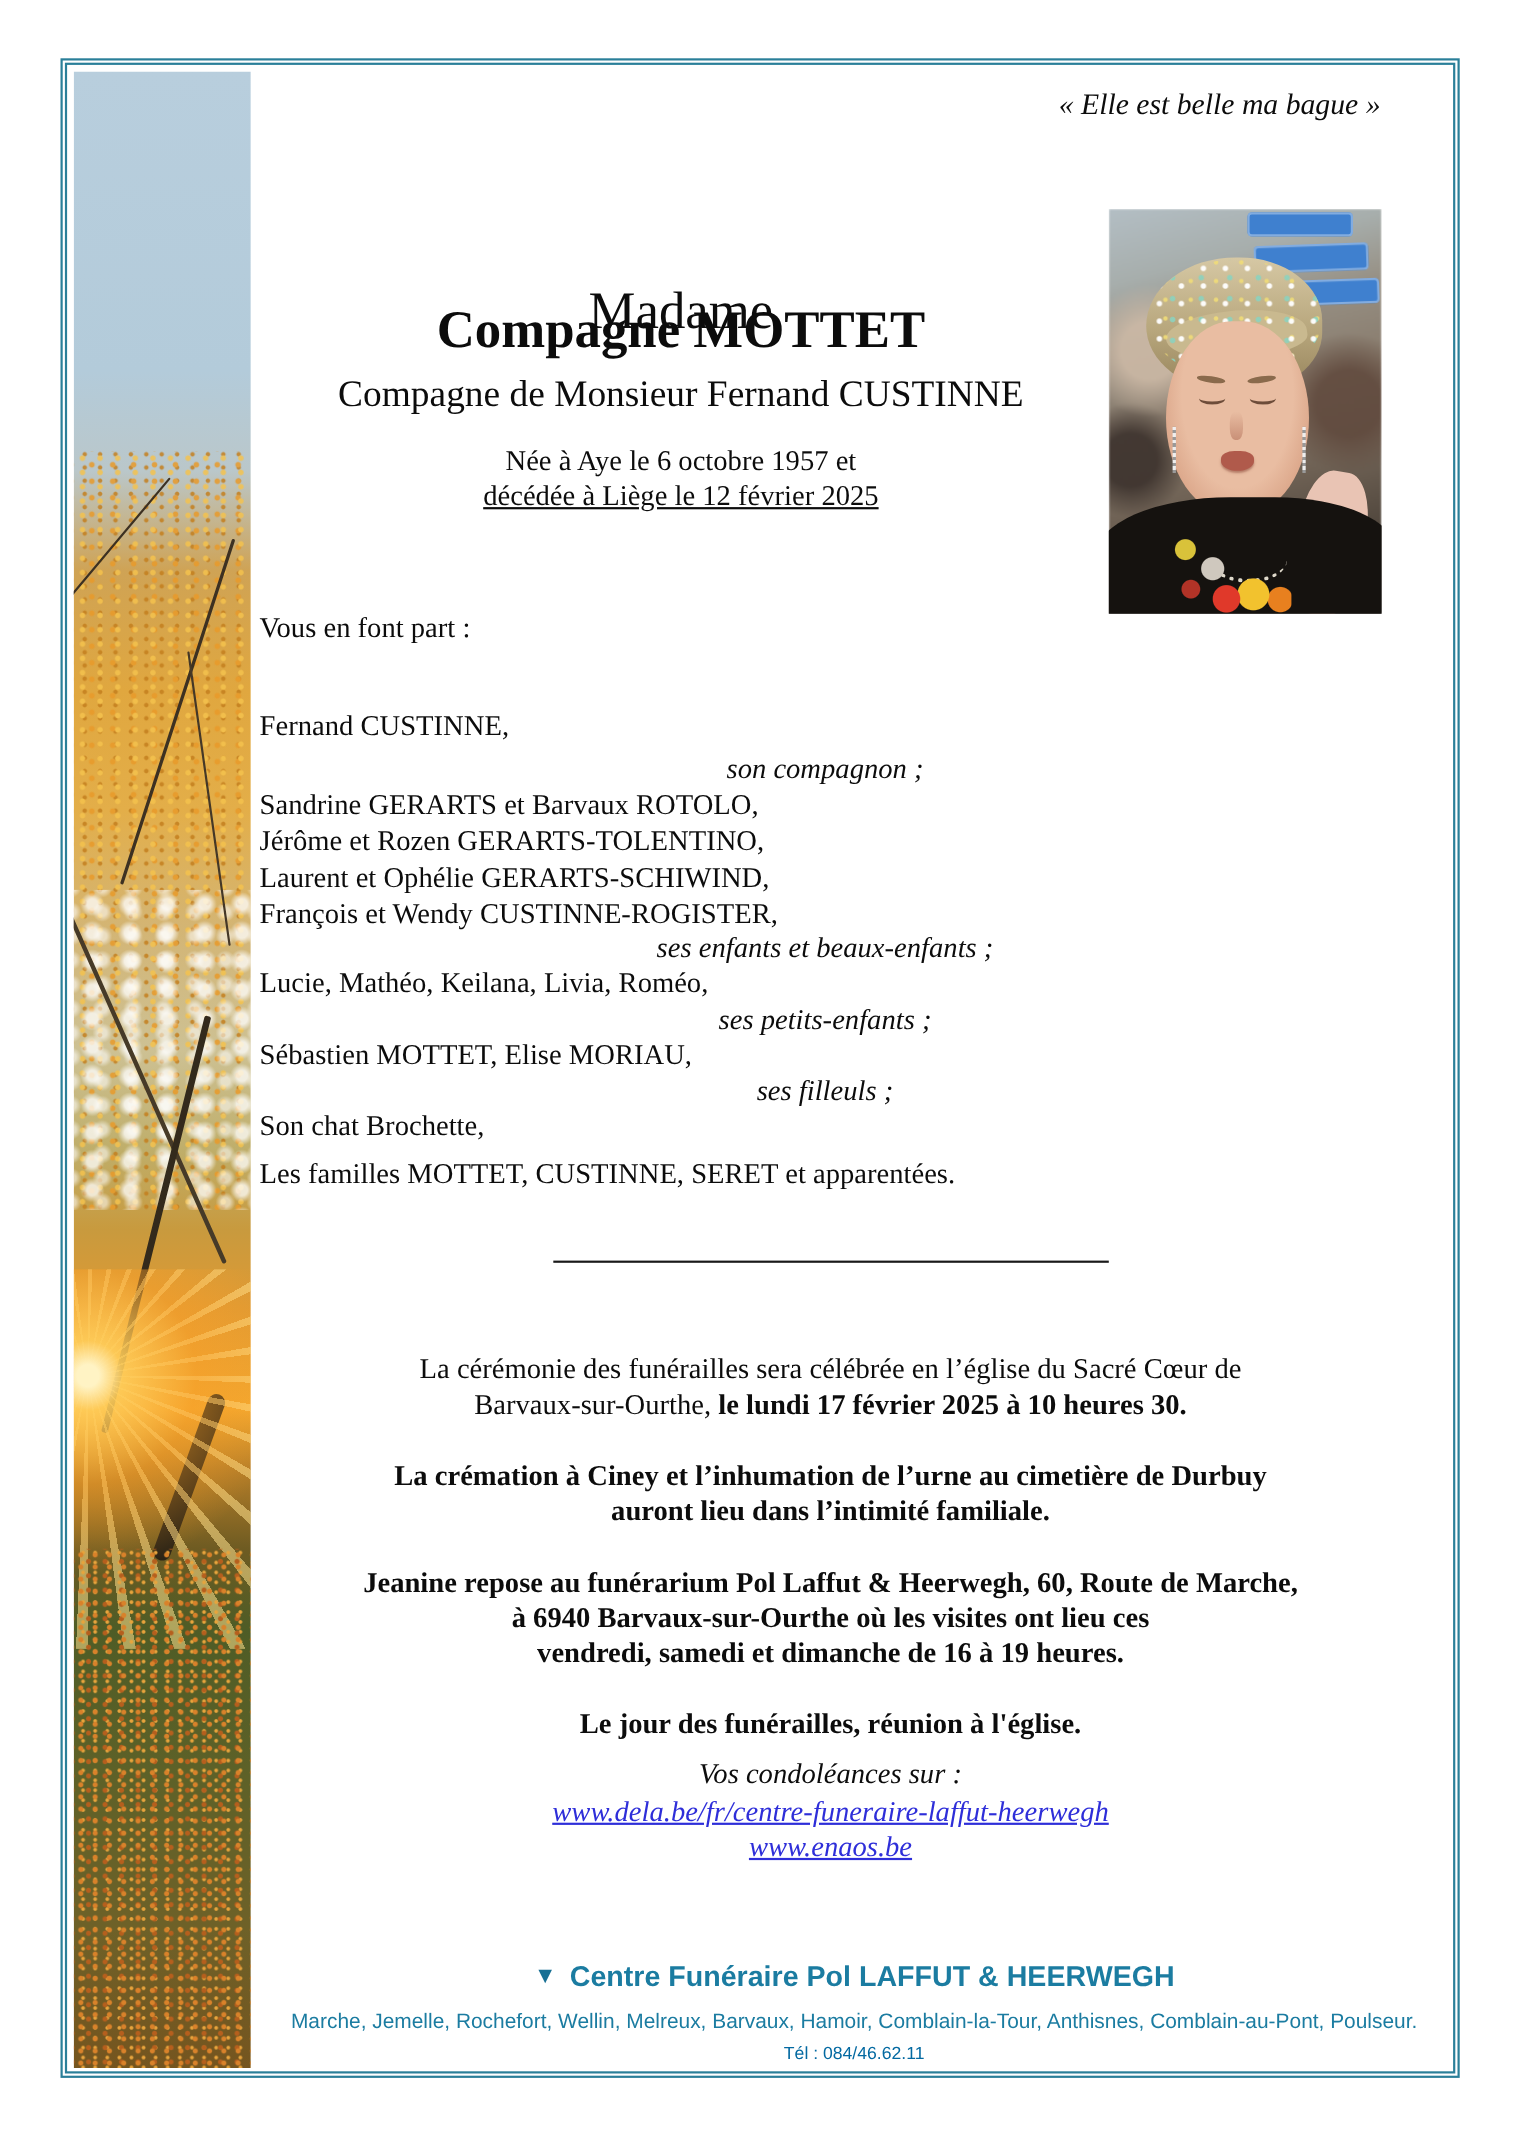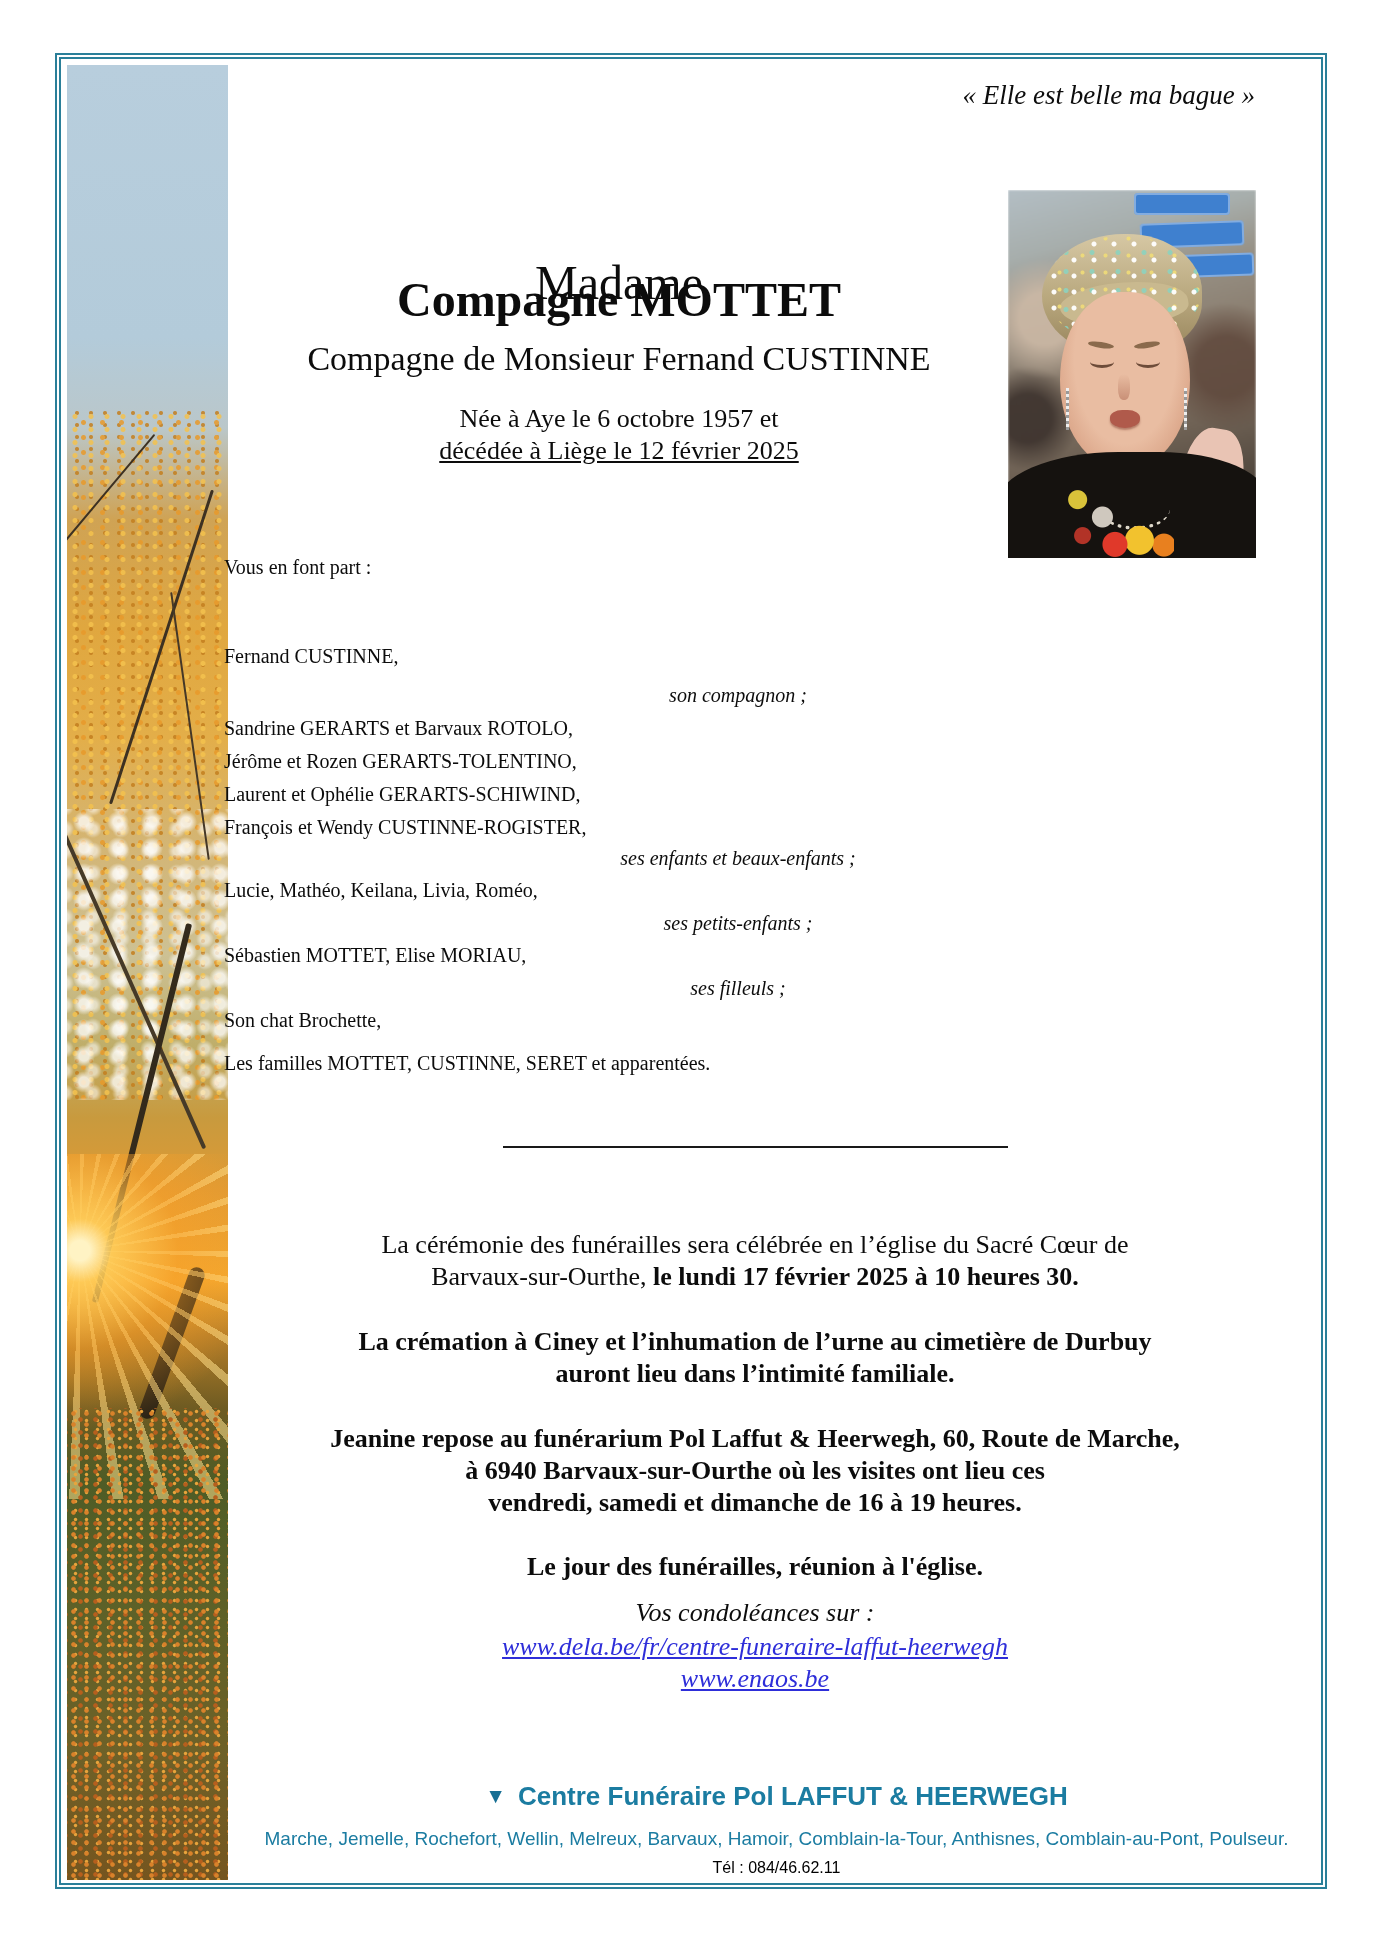--- a/index.html
+++ b/index.html
@@ -97,35 +97,35 @@
 
   
   .txt{position:absolute;white-space:nowrap;}
   .quote{top:80px;right:123px;font-style:italic;font-size:27px;}
   .headctr{left:230px;width:778px;text-align:center;white-space:nowrap;}
   .t1{top:210px;font-size:48px;font-weight:normal;margin-top:45px;}
   .t2{top:272px;font-size:48px;font-weight:bold;}
   .subtitle{top:340px;font-size:34px;}
   .birth{top:404px;font-size:26px;}
   .death{top:436px;font-size:26px;text-decoration:underline;}
-  .bodytext{position:absolute;left:224px;width:1028px;font-size:20px;}
+  .bodytext{position:absolute;left:236px;width:1028px;font-size:26px;}
   .right{text-align:center;font-style:italic;}
   .divider{position:absolute;left:503px;width:505px;top:1146px;border-top:2px solid #191919;}
   .centercol{position:absolute;left:245px;width:1020px;text-align:center;font-size:26px;}
   .b{font-weight:bold;}
   .i{font-style:italic;}
   a.link{color:#2e2ed9;font-style:italic;text-decoration:underline;cursor:pointer;}
   .f-name{position:absolute;left:232px;width:1089px;top:1781px;text-align:center;
       font-family:"Liberation Sans","DejaVu Sans",sans-serif;font-weight:bold;
       font-size:26px;color:#1b7ca1;}
   .tri{font-size:21px;margin-right:12px;position:relative;top:-2px;color:#176f94;}
   .f-loc{position:absolute;left:232px;width:1089px;top:1828px;text-align:center;
       font-family:"Liberation Sans","DejaVu Sans",sans-serif;font-size:19px;color:#1b7ca1;}
   .f-tel{position:absolute;left:232px;width:1089px;top:1859px;text-align:center;
-      font-family:"Liberation Sans","DejaVu Sans",sans-serif;font-size:16px;color:#000000;}
+      font-family:"Liberation Sans","DejaVu Sans",sans-serif;font-size:16px;color:#0369a1;}
 </style>
 </head>
 <body>
 
 <div class="page">
 
   <div class="frame-outer">
     <div class="frame-inner"></div>
   </div>
 

